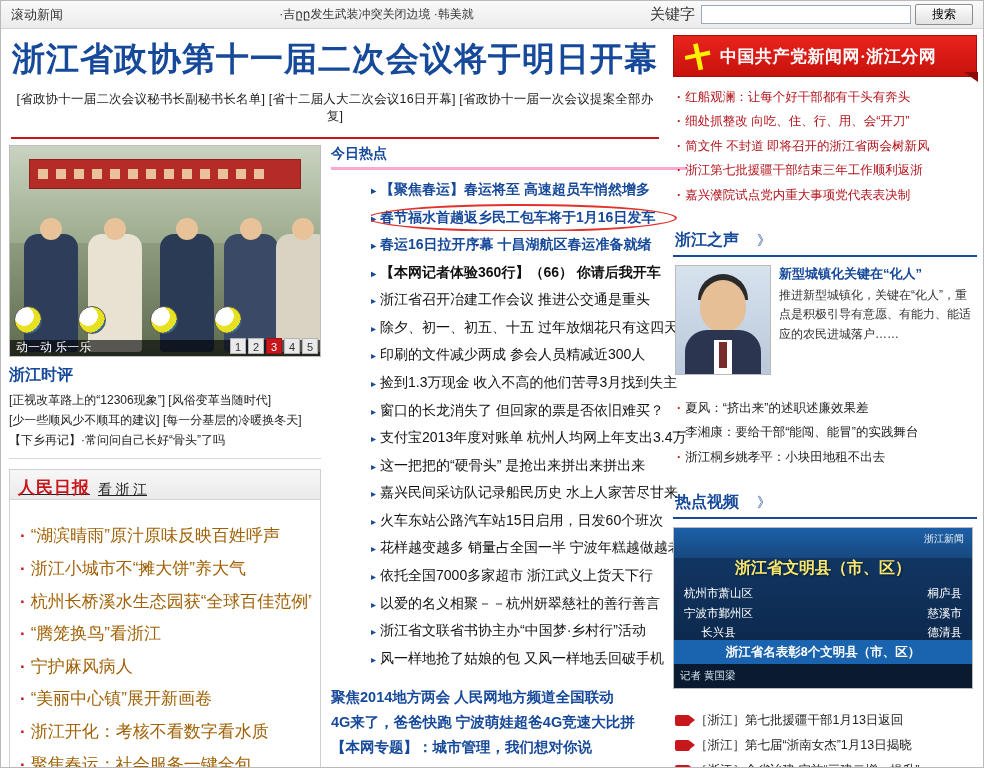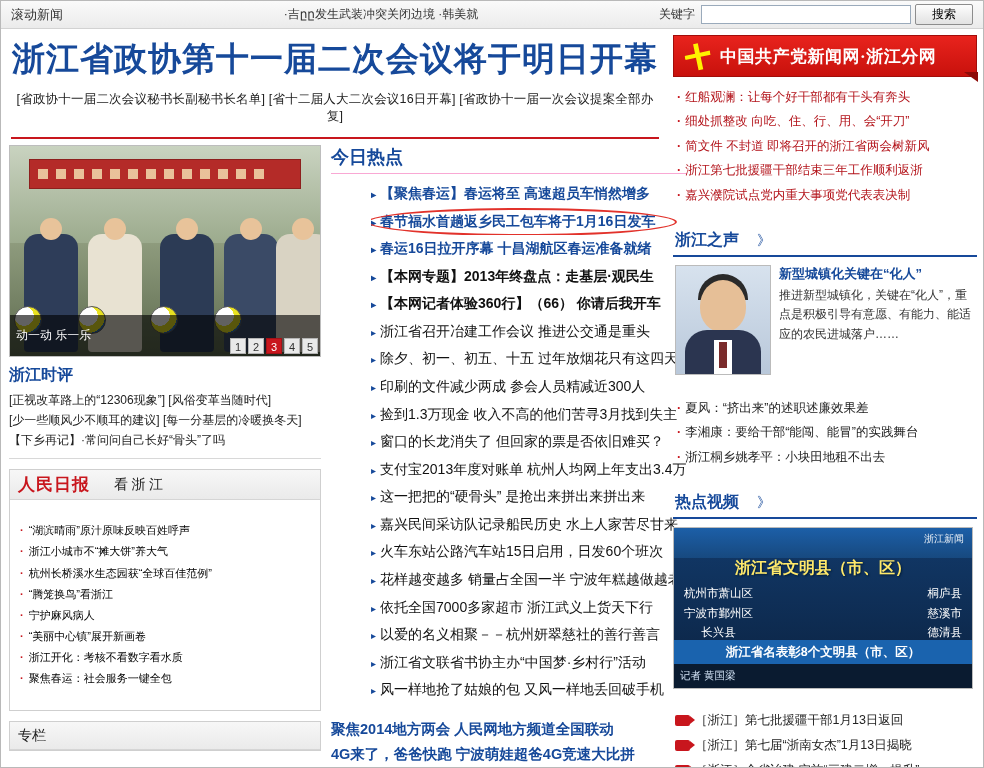--- a/index.html
+++ b/index.html
@@ -44,21 +44,21 @@
     color: #333;
     white-space: nowrap;
     overflow: hidden;
   }
   .search-area {
     display: flex;
     align-items: center;
     gap: 4px;
     padding-right: 4px;
   }
-  .search-label { font-size: 12px; color: #333; margin-right: 2px;}
+  .search-label { font-size: 15px; color: #333; margin-right: 2px;}
   .search-input {
     width: 210px; height: 19px;
     border: 1px solid #9aaabb;
     background: #fff;
     font-size: 12px;
     padding: 0 3px;
   }
   .search-btn {
     width: 58px; height: 21px;
     font-size: 12px;
@@ -155,21 +155,21 @@
     background: radial-gradient(circle at 35% 35%, #fff 0 40%, #e8e120 41% 70%, #2f6fb5 71%);
     border:1px solid #555;
   }
   .f1{left:14px;background:#2e3d59;}
   .f2{left:78px;background:#e8e2d2;}
   .f3{left:150px;background:#2c3b55;}
   .f4{left:214px;background:#3a4a66;}
   .f5{left:266px;background:#d9d3c3;}
   .photo-caption-bar {
     position: absolute; left: 0; bottom: 0;
-    width: 100%; height: 41px;
+    width: 100%; height: 16px;
     background: rgba(0,0,0,.62);
     color: #fff; font-size: 12px;
     display: flex; align-items: center;
     padding-left: 6px;
   }
   .pager {
     position: absolute; right: 2px; bottom: 2px;
     display: flex; gap: 2px;
   }
   .pager div {
@@ -201,60 +201,61 @@
 
   
   .rmrb-box {
     margin-top: 10px;
     border: 1px solid #cfcfcf;
   }
   .rmrb-head {
     background: linear-gradient(#f7f7f7,#eaeaea);
     border-bottom: 1px solid #d5d5d5;
     height: 30px;
-    display: flex; align-items: center;
+    display: flex; align-items: flex-end;
     padding-left: 8px;
-    gap: 24px;
+    gap: 8px;
+    text-decoration: underline;
   }
   .rmrb-logo {
     font-family: "Liberation Serif", serif;
     font-size: 17px; font-weight: bold;
     color: #c8161d;
     letter-spacing: 1px;
   }
   .rmrb-sub { font-size: 14px; color: #222; font-family:"Liberation Serif",serif;}
   .rmrb-list {
     padding: 7px 8px 8px 10px;
   }
   .rmrb-list li {
     list-style: none;
-    font-size: 11px;
+    font-size: 17px;
     line-height: 1.92;
-    color: #000000;
+    color: #a16207;
     white-space: nowrap;
     overflow: hidden;
   }
   .rmrb-list li:before { content: "·"; color:#c8161d; margin-right:5px; font-weight:bold;}
 
   
   .zl-box { margin-top: 10px; border: 1px solid #cfcfcf; }
   .zl-head {
     background: linear-gradient(#f7f7f7,#eaeaea);
     border-bottom: 1px solid #d5d5d5;
     height: 28px; display:flex; align-items:center; padding-left:8px;
     font-size: 14px; font-family:"Liberation Serif",serif; color:#222;
   }
 
   
   .hot-head {
     font-family: "Liberation Serif", serif;
-    font-size: 18px;
+    font-size: 14px;
     font-weight: bold;
     color: #16499a;
-    border-bottom: 1px solid #f9a8d4;
+    border-bottom: 3px solid #f9a8d4;
     padding-bottom: 4px;
   }
   .hot-list { margin-top: 6px; position: relative;}
   .hot-list li {
     list-style: none;
     font-size: 14px;
     line-height: 1.97;
     color: #111;
     white-space: nowrap;
     overflow: hidden;
@@ -524,21 +525,20 @@
 
         <div class="hot-col">
           <div class="hot-head">今日热点</div>
           <ul class="hot-list">
             <li class="bold blue"><span class="arrow">▸</span><span>【聚焦春运】春运将至 高速超员车悄然增多</span></li>
             <li class="bold blue" style="position:relative">
               <span class="arrow">▸</span><span>春节福水首趟返乡民工包车将于1月16日发车</span>
               <span class="hl-ellipse"></span>
             </li>
             <li class="bold blue"><span class="arrow">▸</span><span>春运16日拉开序幕 十昌湖航区春运准备就绪</span></li>
-            <li class="bold"><span class="arrow">▸</span><span>【本网专题】2013年终盘点：走基层·观民生</span></li>
             <li class="bold"><span class="arrow">▸</span><span>【本网记者体验360行】（66） 你请后我开车</span></li>
             <li><span class="arrow">▸</span><span>浙江省召开冶建工作会议 推进公交通是重头</span></li>
             <li><span class="arrow">▸</span><span>除夕、初一、初五、十五 过年放烟花只有这四天</span></li>
             <li><span class="arrow">▸</span><span>印刷的文件减少两成 参会人员精减近300人</span></li>
             <li><span class="arrow">▸</span><span>捡到1.3万现金 收入不高的他们苦寻3月找到失主</span></li>
             <li><span class="arrow">▸</span><span>窗口的长龙消失了 但回家的票是否依旧难买？</span></li>
             <li><span class="arrow">▸</span><span>支付宝2013年度对账单 杭州人均网上年支出3.4万</span></li>
             <li><span class="arrow">▸</span><span>这一把把的“硬骨头” 是抢出来拼出来拼出来</span></li>
             <li><span class="arrow">▸</span><span>嘉兴民间采访队记录船民历史 水上人家苦尽甘来</span></li>
             <li><span class="arrow">▸</span><span>火车东站公路汽车站15日启用，日发60个班次</span></li>

